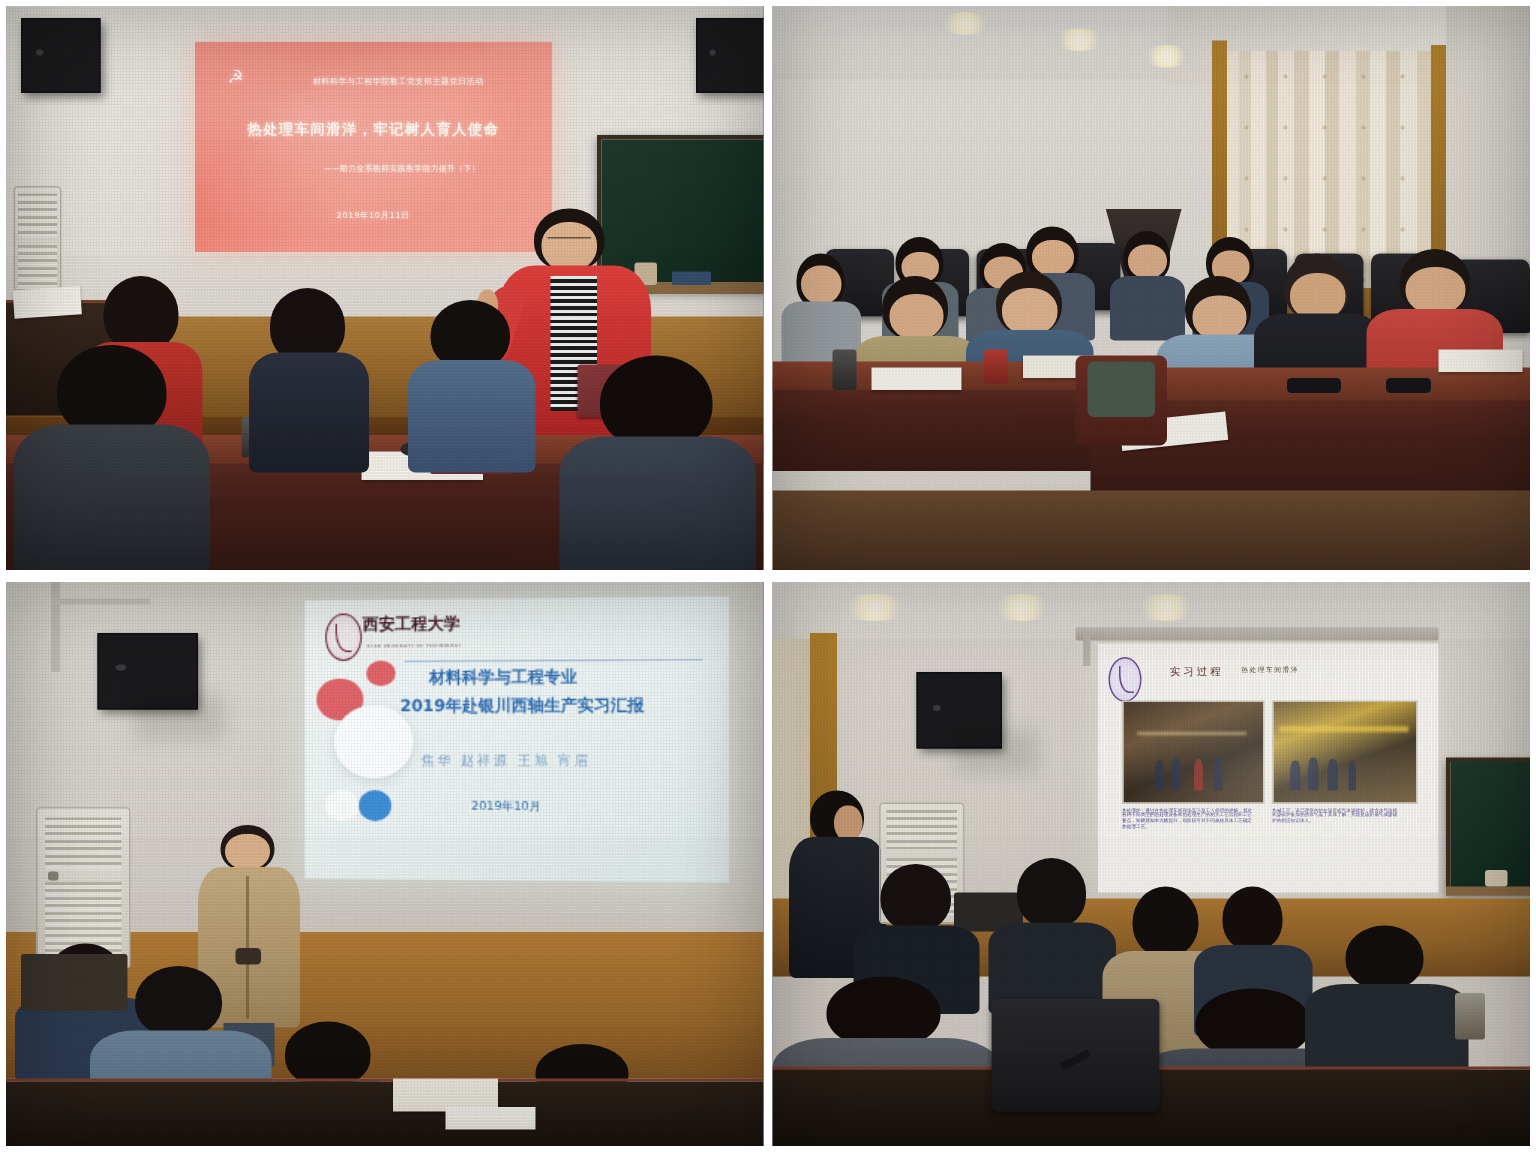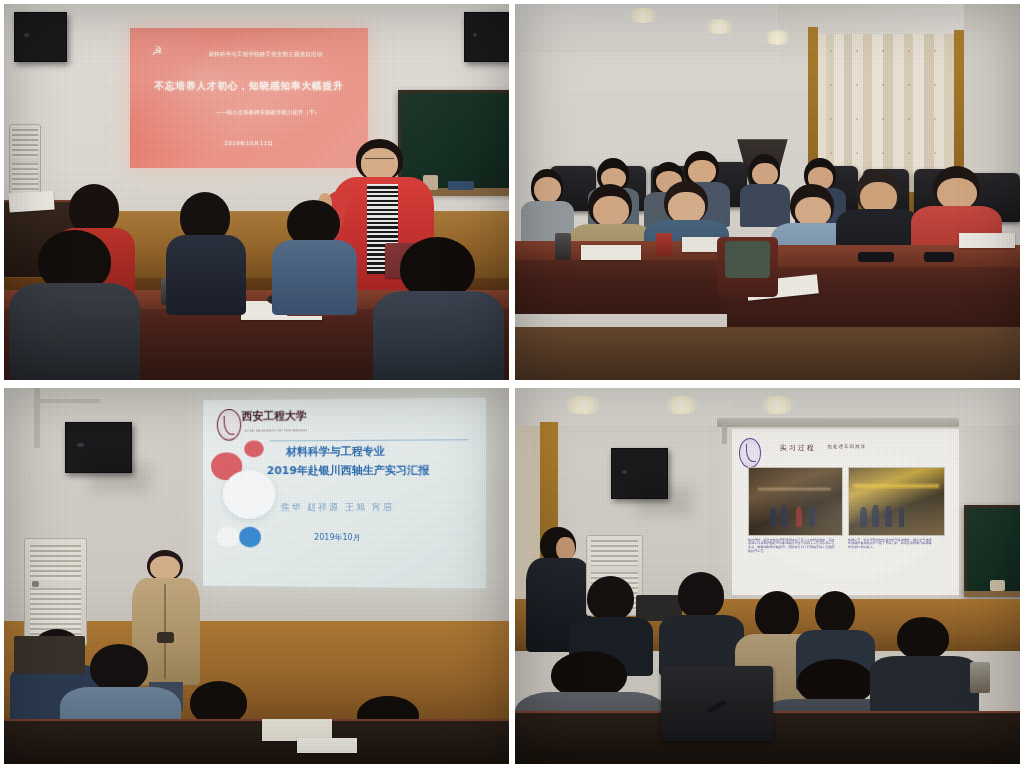--- a/index.html
+++ b/index.html
@@ -148,21 +148,21 @@
     <div class="wainscot" style="top:55%;height:18%;background:linear-gradient(180deg,#b07f3c,#99692d 55%,#7c5322);"></div>
     <div class="wainscot" style="top:73%;height:6%;background:linear-gradient(180deg,#6a4018,#4d2d12);"></div>
 
     <div class="speakerbox" style="left:2%;top:2%;width:10%;height:13%;"></div>
     <div class="speakerbox" style="left:91%;top:2%;width:9%;height:13%;"></div>
 
     <div class="screen screen-red" style="left:25%;top:6.5%;width:47%;height:37%;">
       <div class="glow"></div>
       <span class="partyflag" style="left:9%;top:12%;">☭</span>
       <div class="sl-txt sl-head" style="top:16%;padding-left:14%;">材料科学与工程学院教工党支部主题党日活动</div>
-      <div class="sl-txt sl-main" style="top:37%;">不忘培养人才初心，知晓感知率大幅提升</div>
+      <div class="sl-txt sl-main" style="top:37%;">热处理车间滑洋，牢记树人育人使命</div>
       <div class="sl-txt sl-sub" style="top:58%;padding-left:16%;">——助力全系教师实践教学能力提升（下）</div>
       <div class="sl-txt sl-date" style="top:80%;">2019年10月11日</div>
     </div>
 
     <div class="blackboard" style="left:78%;top:23%;width:24%;height:26%;"></div>
     <div class="chalktray" style="left:78%;top:49%;width:24%;height:2%;"></div>
     <div class="cup" style="left:83%;top:45.5%;width:3%;height:4%;background:#c8b49a;"></div>
     <div class="cup" style="left:88%;top:47%;width:5%;height:2.4%;background:#37506e;border-radius:1px;"></div>
 
     <div class="ac" style="left:1%;top:32%;width:6%;height:22%;">

